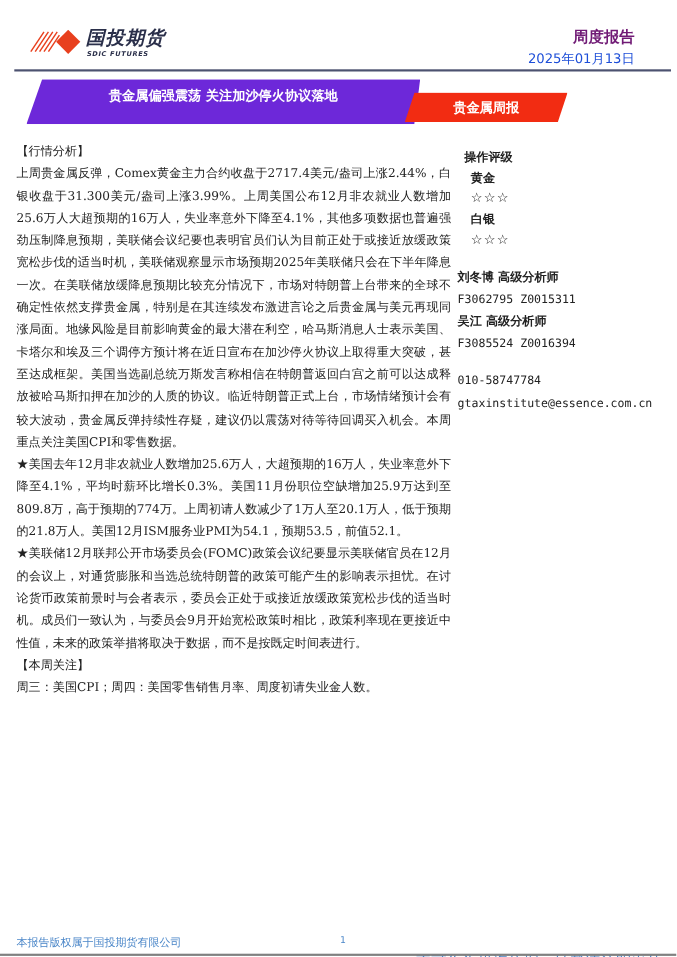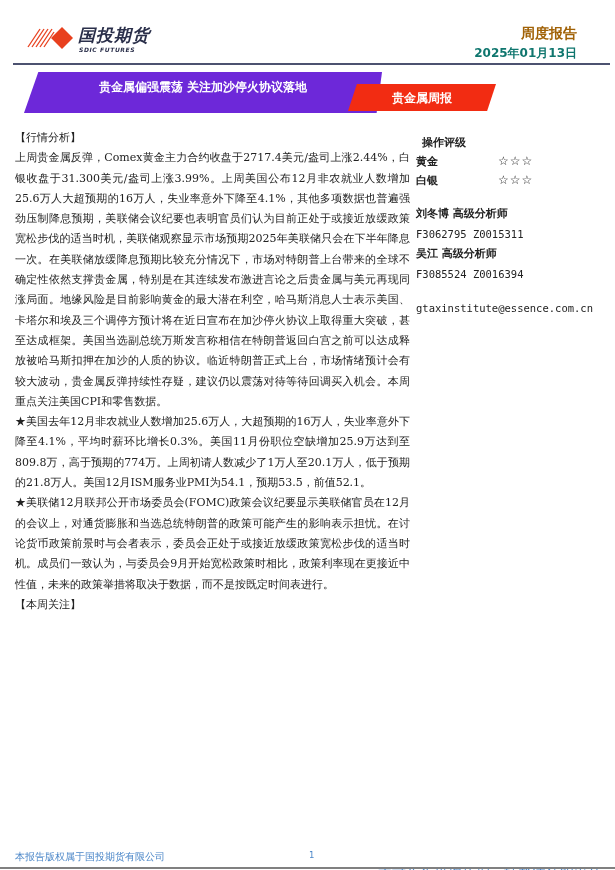--- a/index.html
+++ b/index.html
@@ -2,37 +2,37 @@
 <html><head>
 <meta charset="utf-8">
 <style>
   html, body { margin:0; padding:0; background:#ffffff; }
   body { width:615px; height:870px; position:relative; overflow:hidden;
          font-family:"DejaVu Sans", sans-serif; color:#1a1a1a; }
   .logo { position:absolute; left:26px; top:25px; width:130px; height:28px;font-style:italic; }
   .logo-mark { position:absolute; left:0; top:2px; width:48px; height:22px; }
   .logo-cn { position:absolute; left:52px; top:1px; font-size:17px; font-weight:bold; color:#2a2f4a; letter-spacing:1px; line-height:18px; font-family:"DejaVu Sans", sans-serif; }
   .logo-en { position:absolute; left:53px; top:21px; font-size:6px; font-weight:bold; color:#2a2f4a; letter-spacing:0.6px; line-height:7px; }
-  .report-type { position:absolute; right:38px; top:25px; font-size:14px; font-weight:bold; color:#a16207; }
-  .report-date { position:absolute; right:38px; top:45px; font-size:12px; font-weight:bold; color:#0f766e; }
+  .report-type { position:absolute; right:38px; top:25px; font-size:14px; font-weight:bold; color:#701a75; }
+  .report-date { position:absolute; right:38px; top:45px; font-size:12px; font-weight:normal; color:#1d4ed8; }
   .rule-top { position:absolute; left:13px; top:63px; width:597px; height:2px; background:#4c5270; }
   .title-banner { position:absolute; left:24px; top:72px; width:358px; height:41px; background:#6d28d9;
                   clip-path:polygon(4% 0,100% 0,98.5% 100%,0 100%); }
   .title-text { position:absolute; left:0; right:0; top:7px; text-align:center; font-size:12px; font-weight:bold; color:#ffffff; }
-  .tag-banner { position:absolute; left:348px; top:84px; width:148px; height:27px; background:#f22c12;
+  .tag-banner { position:absolute; left:368px; top:84px; width:148px; height:27px; background:#f22c12;
                 clip-path:polygon(6% 0,100% 0,94% 100%,0 100%); }
   .tag-text { position:absolute; left:0; right:0; top:6px; text-align:center; font-size:12px; font-weight:bold; color:#ffffff; }
 
   .main { position:absolute; left:15px; top:128px; width:395px; font-family:"DejaVu Serif", serif; font-size:11px; line-height:20.3px; color:#222; }
   .main p { margin:0; text-align:justify; }
   .section-heading { font-size:11px; }
 
   .side { position:absolute; left:416px; top:133px; width:195px; font-family:"DejaVu Serif", serif; font-size:11px; color:#222; }
   .rating-title { font-weight:bold; margin-left:6px; line-height:19px; }
-  .rating-row { display:flex; line-height:19px; margin-left:0; }
+  .rating-row { display:flex; line-height:19px; margin-left:12px;flex-direction:column; }
   .rating-name { width:82px; font-weight:bold; }
   .rating-stars { letter-spacing:1px; font-size:12px; }
   .analyst { margin-top:14px; }
   .analyst-name { font-weight:bold; line-height:20px; }
   .analyst-id { font-family:"DejaVu Sans Mono", monospace; font-size:10.5px; line-height:20px; }
   .contact { margin-top:14px; font-family:"DejaVu Sans Mono", monospace; font-size:10.5px; line-height:21px; }
 
   .footer-left { position:absolute; left:15px; top:850px; font-size:10px; color:#4a86c8; }
   .footer-page { position:absolute; left:309px; top:850px; font-size:8.5px; color:#4a86c8; }
   .footer-right { position:absolute; right:13px; top:850px; font-size:14px; color:#4a86c8;margin-top:16px; }
@@ -66,20 +66,21 @@
 <div class="tag-banner">
   <div class="tag-text">贵金属周报</div>
 </div>
 
 <div class="main">
   <p class="section-heading">【行情分析】</p>
   <p>上周贵金属反弹，Comex黄金主力合约收盘于2717.4美元/盎司上涨2.44%，白银收盘于31.300美元/盎司上涨3.99%。上周美国公布12月非农就业人数增加25.6万人大超预期的16万人，失业率意外下降至4.1%，其他多项数据也普遍强劲压制降息预期，美联储会议纪要也表明官员们认为目前正处于或接近放缓政策宽松步伐的适当时机，美联储观察显示市场预期2025年美联储只会在下半年降息一次。在美联储放缓降息预期比较充分情况下，市场对特朗普上台带来的全球不确定性依然支撑贵金属，特别是在其连续发布激进言论之后贵金属与美元再现同涨局面。地缘风险是目前影响黄金的最大潜在利空，哈马斯消息人士表示美国、卡塔尔和埃及三个调停方预计将在近日宣布在加沙停火协议上取得重大突破，甚至达成框架。美国当选副总统万斯发言称相信在特朗普返回白宫之前可以达成释放被哈马斯扣押在加沙的人质的协议。临近特朗普正式上台，市场情绪预计会有较大波动，贵金属反弹持续性存疑，建议仍以震荡对待等待回调买入机会。本周重点关注美国CPI和零售数据。</p>
   <p>★美国去年12月非农就业人数增加25.6万人，大超预期的16万人，失业率意外下降至4.1%，平均时薪环比增长0.3%。美国11月份职位空缺增加25.9万达到至809.8万，高于预期的774万。上周初请人数减少了1万人至20.1万人，低于预期的21.8万人。美国12月ISM服务业PMI为54.1，预期53.5，前值52.1。</p>
   <p>★美联储12月联邦公开市场委员会(FOMC)政策会议纪要显示美联储官员在12月的会议上，对通货膨胀和当选总统特朗普的政策可能产生的影响表示担忧。在讨论货币政策前景时与会者表示，委员会正处于或接近放缓政策宽松步伐的适当时机。成员们一致认为，与委员会9月开始宽松政策时相比，政策利率现在更接近中性值，未来的政策举措将取决于数据，而不是按既定时间表进行。</p>
   <p class="section-heading">【本周关注】</p>
+  <p>周三：美国CPI；周四：美国零售销售月率、周度初请失业金人数。</p>
 </div>
 
 <div class="side">
   <div class="rating-title">操作评级</div>
   <div class="rating-row">
     <span class="rating-name">黄金</span>
     <span class="rating-stars">☆☆☆</span>
   </div>
   <div class="rating-row">
     <span class="rating-name">白银</span>
@@ -87,20 +88,21 @@
   </div>
 
   <div class="analyst">
     <div class="analyst-name">刘冬博 高级分析师</div>
     <div class="analyst-id">F3062795 Z0015311</div>
     <div class="analyst-name">吴江 高级分析师</div>
     <div class="analyst-id">F3085524 Z0016394</div>
   </div>
 
   <div class="contact">
+    <div>010-58747784</div>
     <div>gtaxinstitute@essence.com.cn</div>
   </div>
 </div>
 
 <div class="footer-left">本报告版权属于国投期货有限公司</div>
 <div class="footer-page">1</div>
 <div class="footer-right">不可作为投资依据，转载请注明出处</div>
 <div class="rule-bottom"></div>
 
 </body></html>

